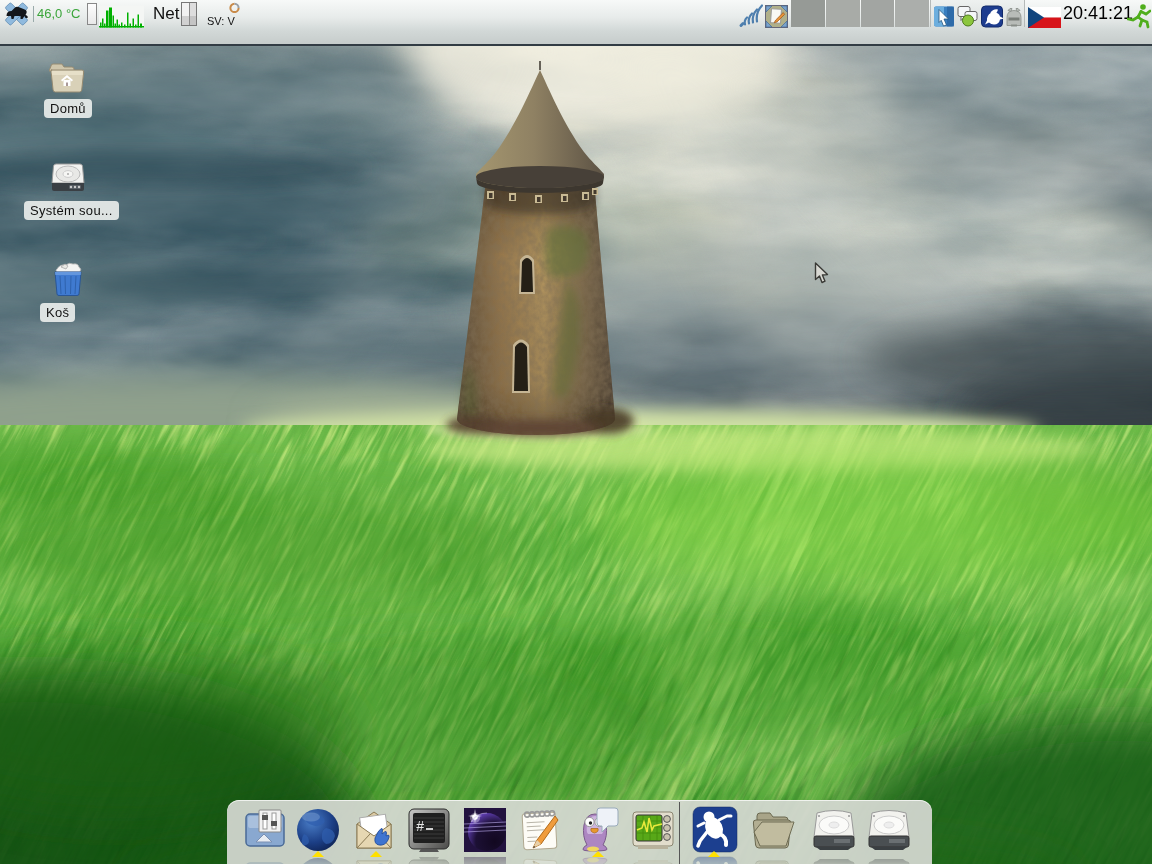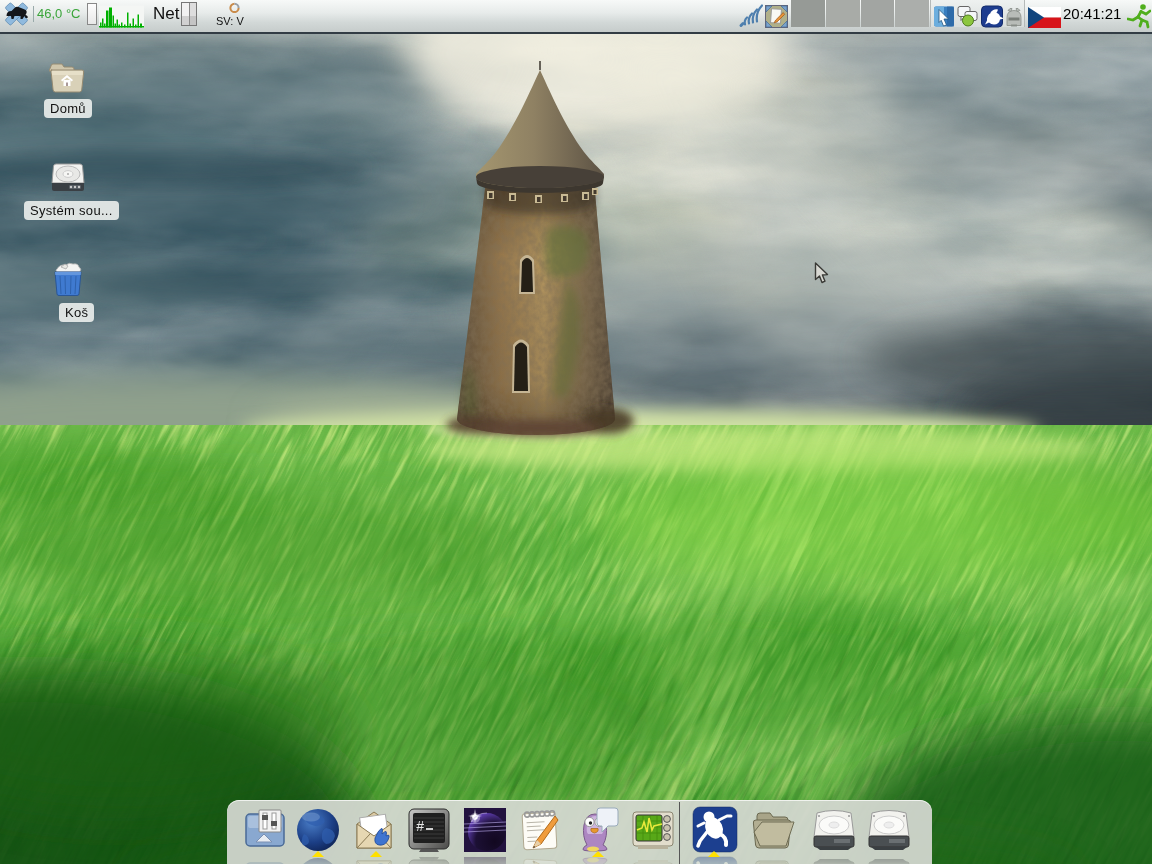--- a/index.html
+++ b/index.html
@@ -1,16 +1,16 @@
 <!DOCTYPE html>
 <html><head><meta charset="utf-8"><style>
 *{margin:0;padding:0;box-sizing:border-box}
 html,body{width:1152px;height:864px;overflow:hidden;font-family:"Liberation Sans",sans-serif;background:#444}
 #wall{position:absolute;left:0;top:29px;width:1152px;height:835px}
-#panel{position:absolute;left:0;top:0;width:1152px;height:34px;background:linear-gradient(#f7f9f8,#e7ebea 40%,#d2d8d7 70%,#c6cccb);border-bottom:2px solid #323c44}
+#panel{position:absolute;left:0;top:0;width:1152px;height:46px;background:linear-gradient(#f7f9f8,#e7ebea 40%,#d2d8d7 70%,#c6cccb);border-bottom:2px solid #323c44}
 .pi{position:absolute;top:0;height:27px;display:flex;align-items:center}
 #dock{position:absolute;left:227px;top:800px;width:705px;height:64px;background:rgba(213,216,210,0.93);border-radius:12px 12px 0 0;box-shadow:inset 0 1px 0 rgba(255,255,255,.7)}
 .tri{position:absolute;width:0;height:0;border-left:6px solid transparent;border-right:6px solid transparent;border-bottom:6px solid #ffe000;top:51px}
 .dlbl{position:absolute;background:rgba(240,242,240,0.88);border-radius:4px;color:#111;font-size:13px;text-align:left;padding:2px 6px;white-space:nowrap;letter-spacing:0.3px}
 .dicon{position:absolute;top:6px;height:48px;-webkit-box-reflect:below 1px linear-gradient(transparent 58%,rgba(0,0,0,0.4))}
 </style></head>
 <body>
 <svg id="wall" width="1152" height="835" viewBox="0 0 1152 835">
 <defs>
 <radialGradient id="glow" gradientUnits="userSpaceOnUse" cx="610" cy="-90" r="520">
@@ -255,21 +255,21 @@
   </g>
   <rect x="0" y="20.5" width="45" height="1.5" fill="#00b000"></rect>
  </svg>
  <div class="pi" style="left:153px;color:#111;font-size:17px">Net</div>
  <div style="position:absolute;left:181px;top:2px;width:16px;height:24px;border:1px solid #777;background:linear-gradient(90deg,#f2f2f2 0 7px,#888 7px 8px,#ddd 8px);box-shadow:inset 0 -9px 0 rgba(150,150,150,.35)"></div>
 
  <svg style="position:absolute;left:228px;top:2px" width="13" height="11" viewBox="0 0 14 12">
       <path d="M7,2 a4.5,4.5 0 1 0 4.5,4.5" fill="none" stroke="#c98b4a" stroke-width="2.2"></path>
       <path d="M7,2 a4.5,4.5 0 0 1 4.5,4.5" fill="none" stroke="#9aa0a6" stroke-width="2.2"></path>
     </svg>
- <div style="position:absolute;left:216px;top:15px;color:#111;font-size:11px">SV: V</div>
+ <div style="position:absolute;left:207px;top:15px;color:#111;font-size:11px">SV: V</div>
 
  <svg class="pi" style="left:737px;top:2px" width="26" height="24" viewBox="0 0 26 24">
   <g fill="none" stroke="#4e7fae" stroke-linecap="round">
    <path d="M4,22 l2,-2" stroke-width="3"></path>
    <path d="M8,21 A 7,7 0 0 1 10,14" stroke-width="2.2"></path>
    <path d="M12,20 A 11,11 0 0 1 15,10" stroke-width="2.2"></path>
    <path d="M16,19 A 15,15 0 0 1 20,6" stroke-width="2.2"></path>
    <path d="M20,18 A 19,19 0 0 1 25,2" stroke-width="2.2"></path>
   </g>
  </svg>
@@ -317,21 +317,21 @@
   </g>
   <rect x="5.5" y="12" width="11" height="3" fill="#787d78"></rect>
   <rect x="8" y="19" width="6" height="2" fill="#888d88"></rect>
  </svg>
 
  <svg class="pi" style="left:1028px;top:4px" width="33" height="21" viewBox="0 0 33 21">
   <rect x="0" y="0" width="33" height="10.5" fill="#fff"></rect>
   <rect x="0" y="10.5" width="33" height="10.5" fill="#d7141a"></rect>
   <path d="M0,0 L16,10.5 L0,21 Z" fill="#11457e"></path>
  </svg>
- <div class="pi" style="left:1063px;color:#000;font-size:15px">20:41:21</div>
+ <div class="pi" style="left:1063px;color:#000;font-size:18px">20:41:21</div>
 
  <svg class="pi" style="left:1127px;top:2px" width="24" height="25" viewBox="0 0 24 25">
   <g stroke="#4fae1c" stroke-width="2.8" fill="none" stroke-linecap="round">
    <circle cx="16" cy="4" r="2.8" fill="#4fae1c" stroke="none"></circle>
    <path d="M14,8.5 L11,14"></path>
    <path d="M14,8.5 L19,11 23,8"></path>
    <path d="M11,14 L15,17 13,23"></path>
    <path d="M11,14 L6,17 1,16"></path>
    <path d="M15,17 L20,19 21,24"></path>
   </g>
@@ -368,21 +368,21 @@
  </g>
  <path d="M4,11 L30,11 L28,33 Q27.8,34.5 26,34.5 L8,34.5 Q6.2,34.5 6,33 Z" fill="#3f7ad0" stroke="#2a5696"></path>
  <path d="M4,11 L30,11 L29.7,14 L4.3,14 Z" fill="#6396dd"></path>
  <g stroke="#2e62ad" stroke-width="1">
       <line x1="9" y1="15" x2="10" y2="33"></line>
       <line x1="14" y1="15" x2="14.5" y2="33"></line>
       <line x1="20" y1="15" x2="19.5" y2="33"></line>
       <line x1="25" y1="15" x2="24" y2="33"></line>
     </g>
 </svg>
-<div class="dlbl" style="left:59px;top:303px">Koš</div>
+<div class="dlbl" style="left:40px;top:303px">Koš</div>
 
 <svg style="position:absolute;left:814px;top:262px" width="16" height="23" viewBox="0 0 16 23">
  <path d="M1.5,1 L1.5,17.5 L5.5,14 L8,20.5 L11,19.2 L8.4,13 L13.5,12.6 Z" fill="#d8d8d2" stroke="#3a3a36" stroke-width="1.4" stroke-linejoin="round"></path>
 </svg>
 <div id="dock">
  <div class="dicon" style="left:16px"><svg width="44" height="48" viewBox="0 0 44 48">
   <rect x="3" y="8" width="38" height="32" rx="4" fill="#89a8d0" stroke="#4a6a96" stroke-width="1.5"></rect>
   <rect x="5" y="10" width="34" height="12" rx="2" fill="#a9c0dd"></rect>
   <rect x="16" y="4" width="22" height="22" rx="1" fill="#f2f2f2" stroke="#888"></rect>
   <rect x="20" y="7" width="4" height="16" fill="#fff" stroke="#999"></rect>

